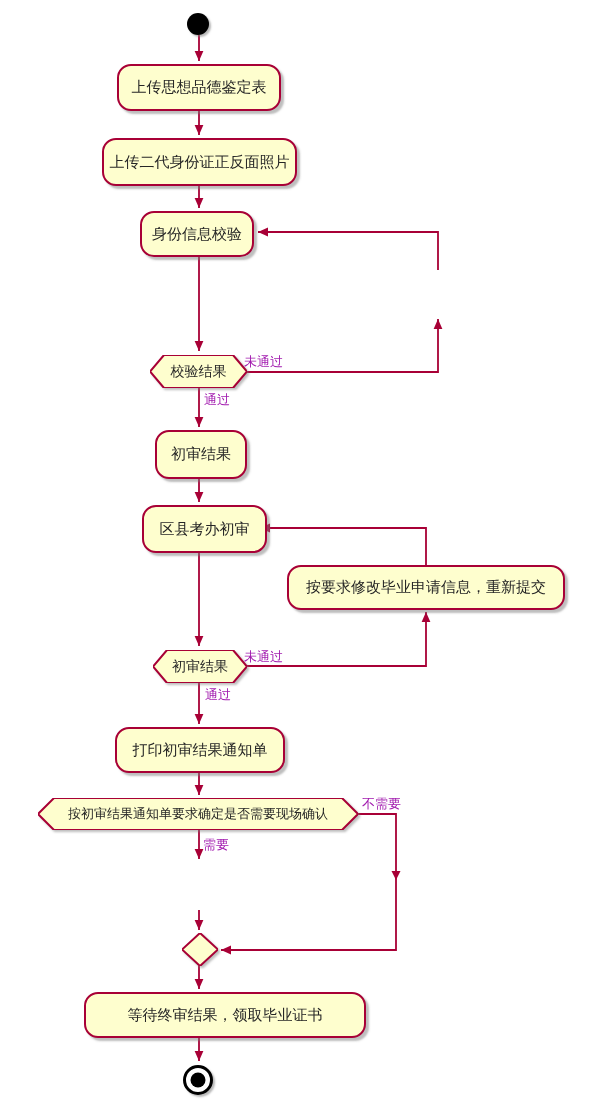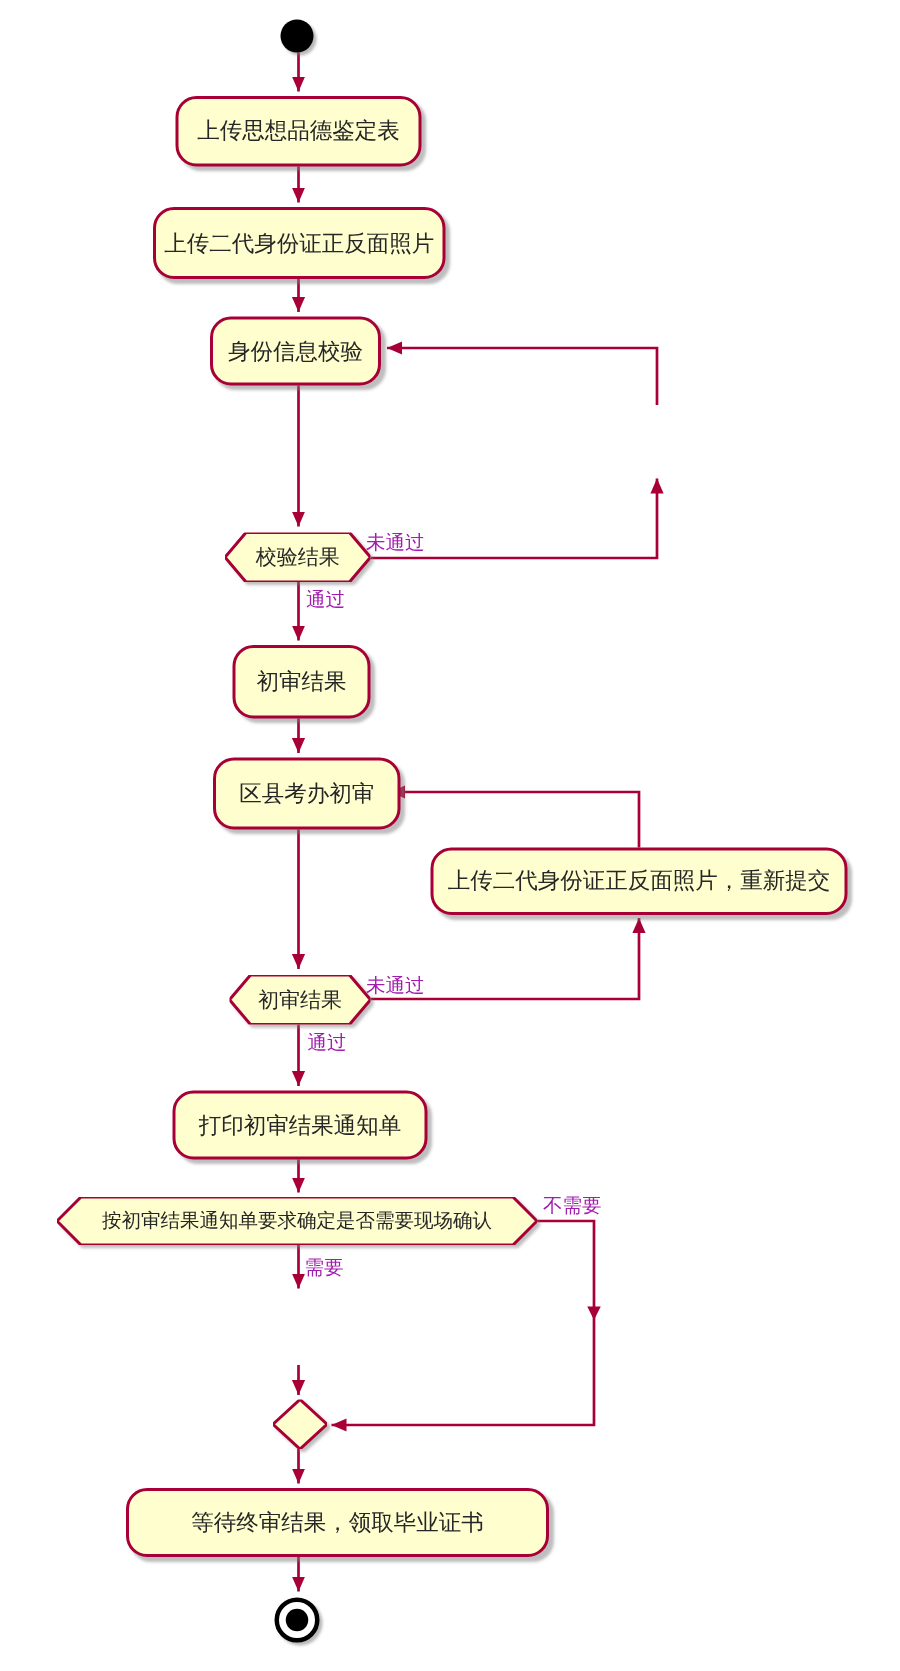--- a/index.html
+++ b/index.html
@@ -103,21 +103,21 @@
 
   <div class="act" style="left:155px;top:430px;width:92px;height:49px">
     <span>初审结果</span>
   </div>
 
   <div class="act" style="left:142px;top:505px;width:125px;height:48px">
     <span>区县考办初审</span>
   </div>
 
   <div class="act" style="left:287px;top:565px;width:278px;height:45px">
-    <span>上传二代身份证正反面照片，重新提交</span>
+    <span>按要求修改毕业申请信息，重新提交</span>
   </div>
 
   <div class="hex" style="left:153px;top:650px;width:94px;height:33px">
     <svg viewBox="0 0 94 33" preserveAspectRatio="none">
       <polygon points="0,16.5 14,0 80,0 94,16.5 80,33 14,33"></polygon>
     </svg>
     <span>初审结果</span>
   </div>
 
   <div class="edge-label" style="left:244px;top:648px">未通过</div>

